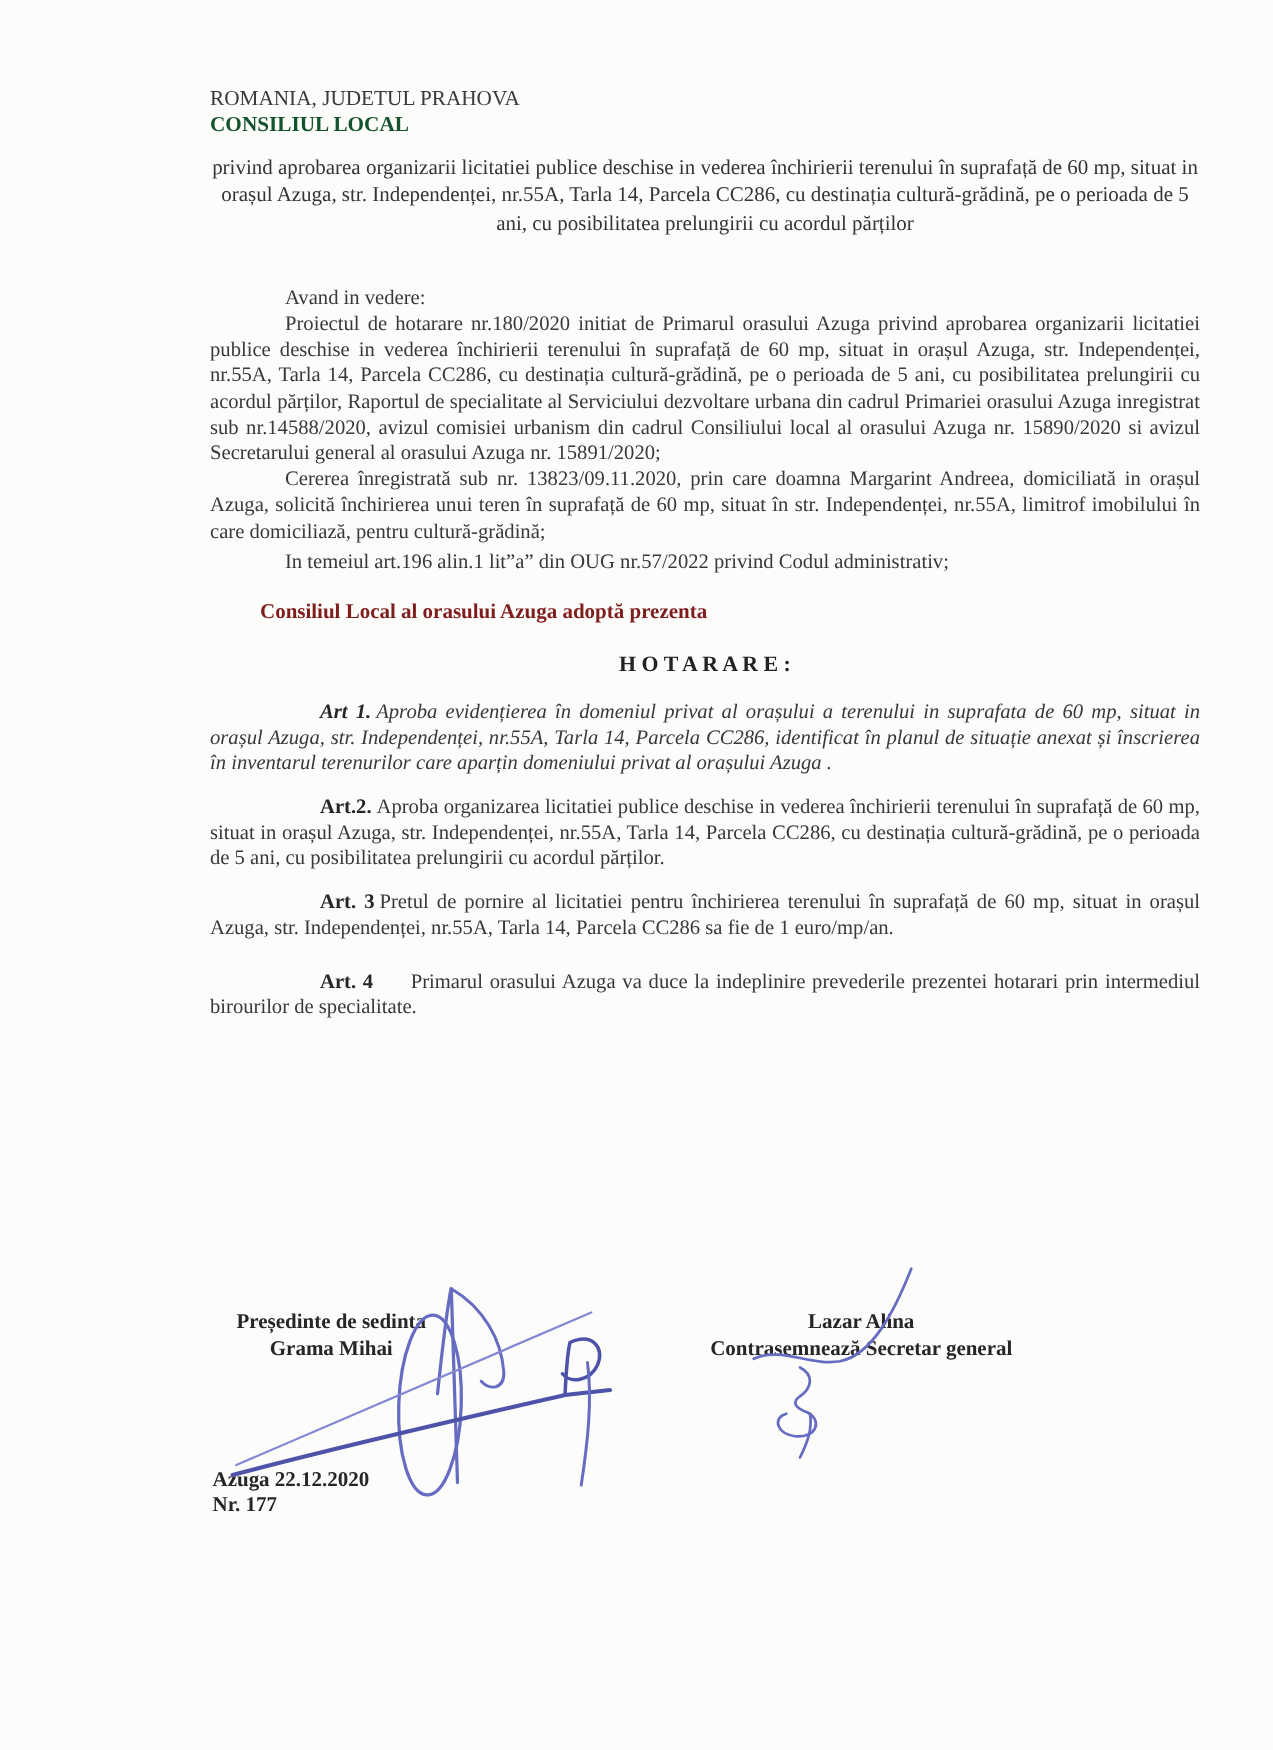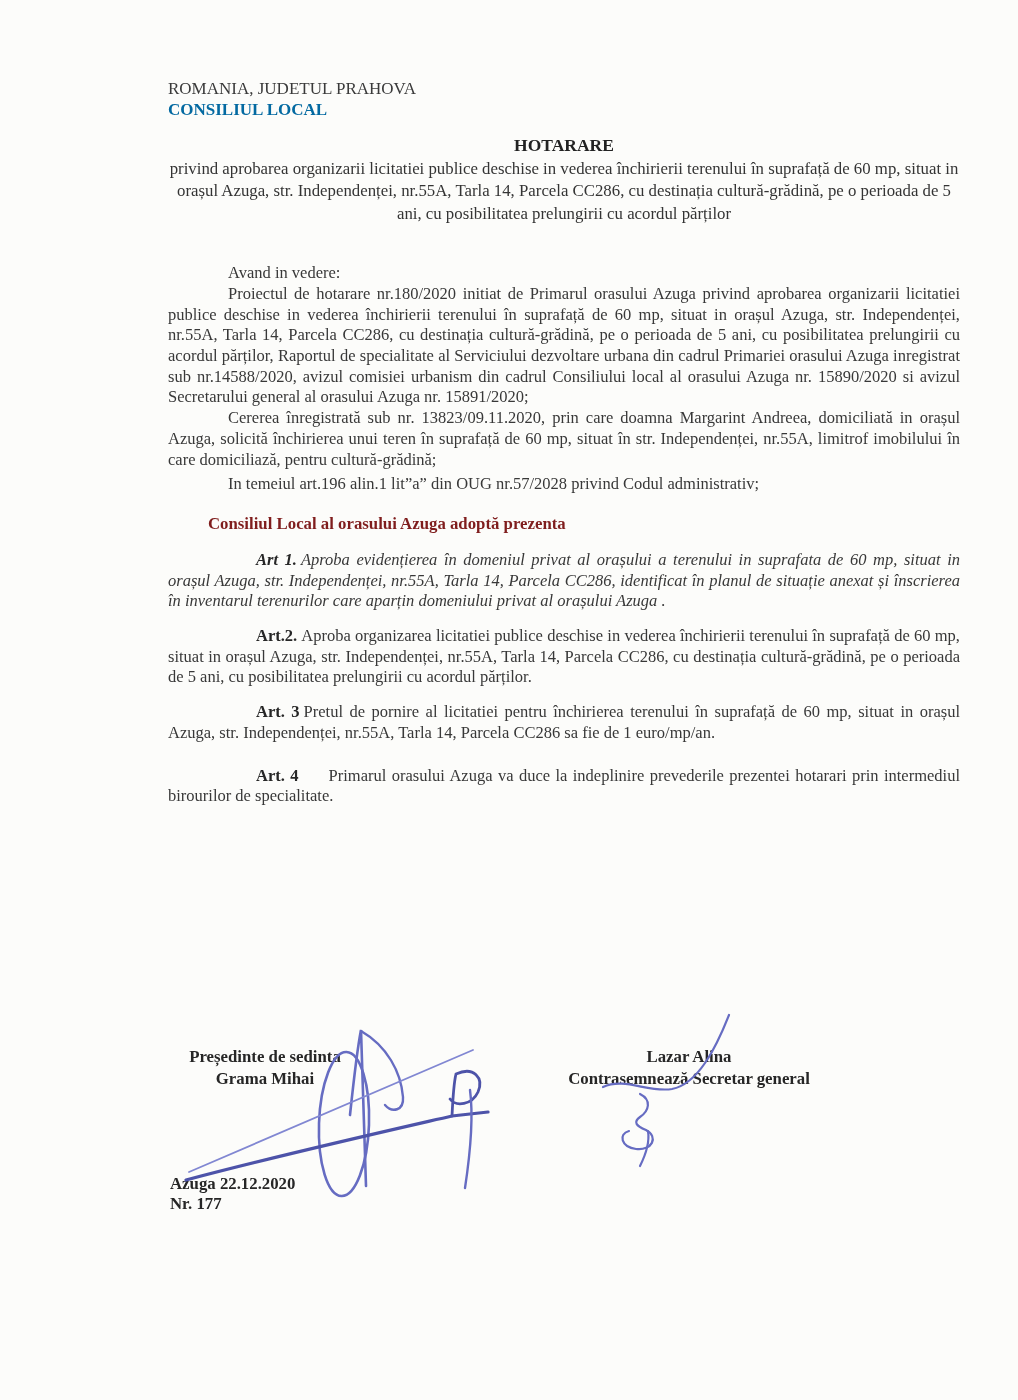--- a/index.html
+++ b/index.html
@@ -9,25 +9,25 @@
     height: 1400px;
     margin: 0;
     background: #fcfcfa;
     font-family: "Liberation Serif", "DejaVu Serif", serif;
     color: #383838;
     overflow: hidden;
   }
   .content {
     position: absolute;
     left: 168px;
-    top: 78px;
+    top: 68px;
     width: 792px;
   }
   .header-block { font-size: 17px; line-height: 21px; color: #3a3a3a; }
-  .header-block .line3 { font-weight: bold; color: #0369a1; }
+  .header-block .line3 { font-weight: bold; color: #14532d; }
 
   .title-block { margin-top: 13px; text-align: center; }
   .main-heading { font-weight: bold; font-size: 17.5px; line-height: 24px; color: #222; }
   .subtitle { font-size: 16.8px; line-height: 22.4px; margin: 1px auto 0; width: 790px; color: #343434; }
 
   .preamble { margin-top: 38px; font-size: 16.5px; line-height: 20.7px; text-align: justify; }
   .preamble p { margin: 0; text-indent: 60px; }
   .preamble p.last { margin-top: 4px; }
 
   .adoption {
@@ -64,33 +64,33 @@
 <div class="page">
 
   <div class="content">
 
     <div class="header-block">
       <div class="line1">ROMANIA, JUDETUL PRAHOVA</div>
       <div class="line3">CONSILIUL LOCAL</div>
     </div>
 
     <div class="title-block">
-      <div class="main-heading">HOTARARE</div>
       <div class="subtitle">privind aprobarea organizarii licitatiei publice deschise in vederea închirierii terenului în suprafață de 60 mp, situat in orașul Azuga, str. Independenței, nr.55A, Tarla 14, Parcela CC286,  cu destinația cultură-grădină, pe o perioada de 5 ani, cu posibilitatea prelungirii cu acordul părților</div>
     </div>
 
     <div class="preamble">
       <p>Avand in vedere:</p>
       <p>Proiectul de hotarare nr.180/2020 initiat de Primarul orasului Azuga privind aprobarea organizarii licitatiei publice deschise in vederea închirierii terenului în suprafață  de 60 mp, situat in orașul Azuga, str. Independenței, nr.55A, Tarla 14, Parcela CC286,  cu destinația cultură-grădină, pe o perioada de 5 ani, cu posibilitatea prelungirii cu acordul părților, Raportul de specialitate al Serviciului dezvoltare urbana din cadrul Primariei orasului Azuga inregistrat sub nr.14588/2020,  avizul comisiei   urbanism din cadrul Consiliului local al orasului Azuga nr. 15890/2020 si avizul Secretarului general al orasului Azuga nr. 15891/2020;</p>
       <p>Cererea înregistrată sub nr. 13823/09.11.2020, prin care  doamna Margarint Andreea, domiciliată in orașul Azuga, solicită închirierea unui teren în suprafață de 60 mp, situat în str. Independenței, nr.55A, limitrof imobilului în care domiciliază, pentru cultură-grădină;</p>
-      <p class="last">In temeiul art.196 alin.1 lit”a” din OUG nr.57/2028 privind Codul administrativ;</p>
+      <p class="last">In temeiul art.196 alin.1 lit”a” din OUG nr.57/2022 privind Codul administrativ;</p>
     </div>
 
     <div class="adoption">Consiliul Local al orasului Azuga adoptă prezenta</div>
 
+    <div class="decision-heading">H O T A R A R E :</div>
 
     <p class="article first"><b>Art 1.</b><span>Aproba evidențierea în domeniul privat al orașului a terenului  in suprafata de  60 mp, situat in orașul Azuga, str. Independenței, nr.55A, Tarla 14, Parcela CC286, identificat în planul de situație anexat  și înscrierea în inventarul  terenurilor care aparțin domeniului privat al orașului Azuga .</span></p>
     <p class="article"><b>Art.2.</b><span>Aproba  organizarea licitatiei publice deschise in vederea închirierii terenului în suprafață  de 60 mp, situat in orașul Azuga, str. Independenței, nr.55A, Tarla 14, Parcela CC286,  cu destinația cultură-grădină, pe o perioada de 5 ani, cu posibilitatea prelungirii cu acordul părților.</span></p>
     <p class="article a3"><b>Art. 3</b><span>Pretul de pornire al licitatiei pentru închirierea terenului în suprafață de 60 mp, situat in orașul Azuga, str. Independenței, nr.55A, Tarla 14, Parcela CC286 sa fie de 1 euro/mp/an.</span></p>
     <p class="article a4"><b>Art. 4</b><span>Primarul orasului Azuga va duce la indeplinire prevederile prezentei hotarari prin intermediul birourilor de specialitate.</span></p>
 
   </div>
 
   <div class="bottom-section">
     <div class="sig-left">

